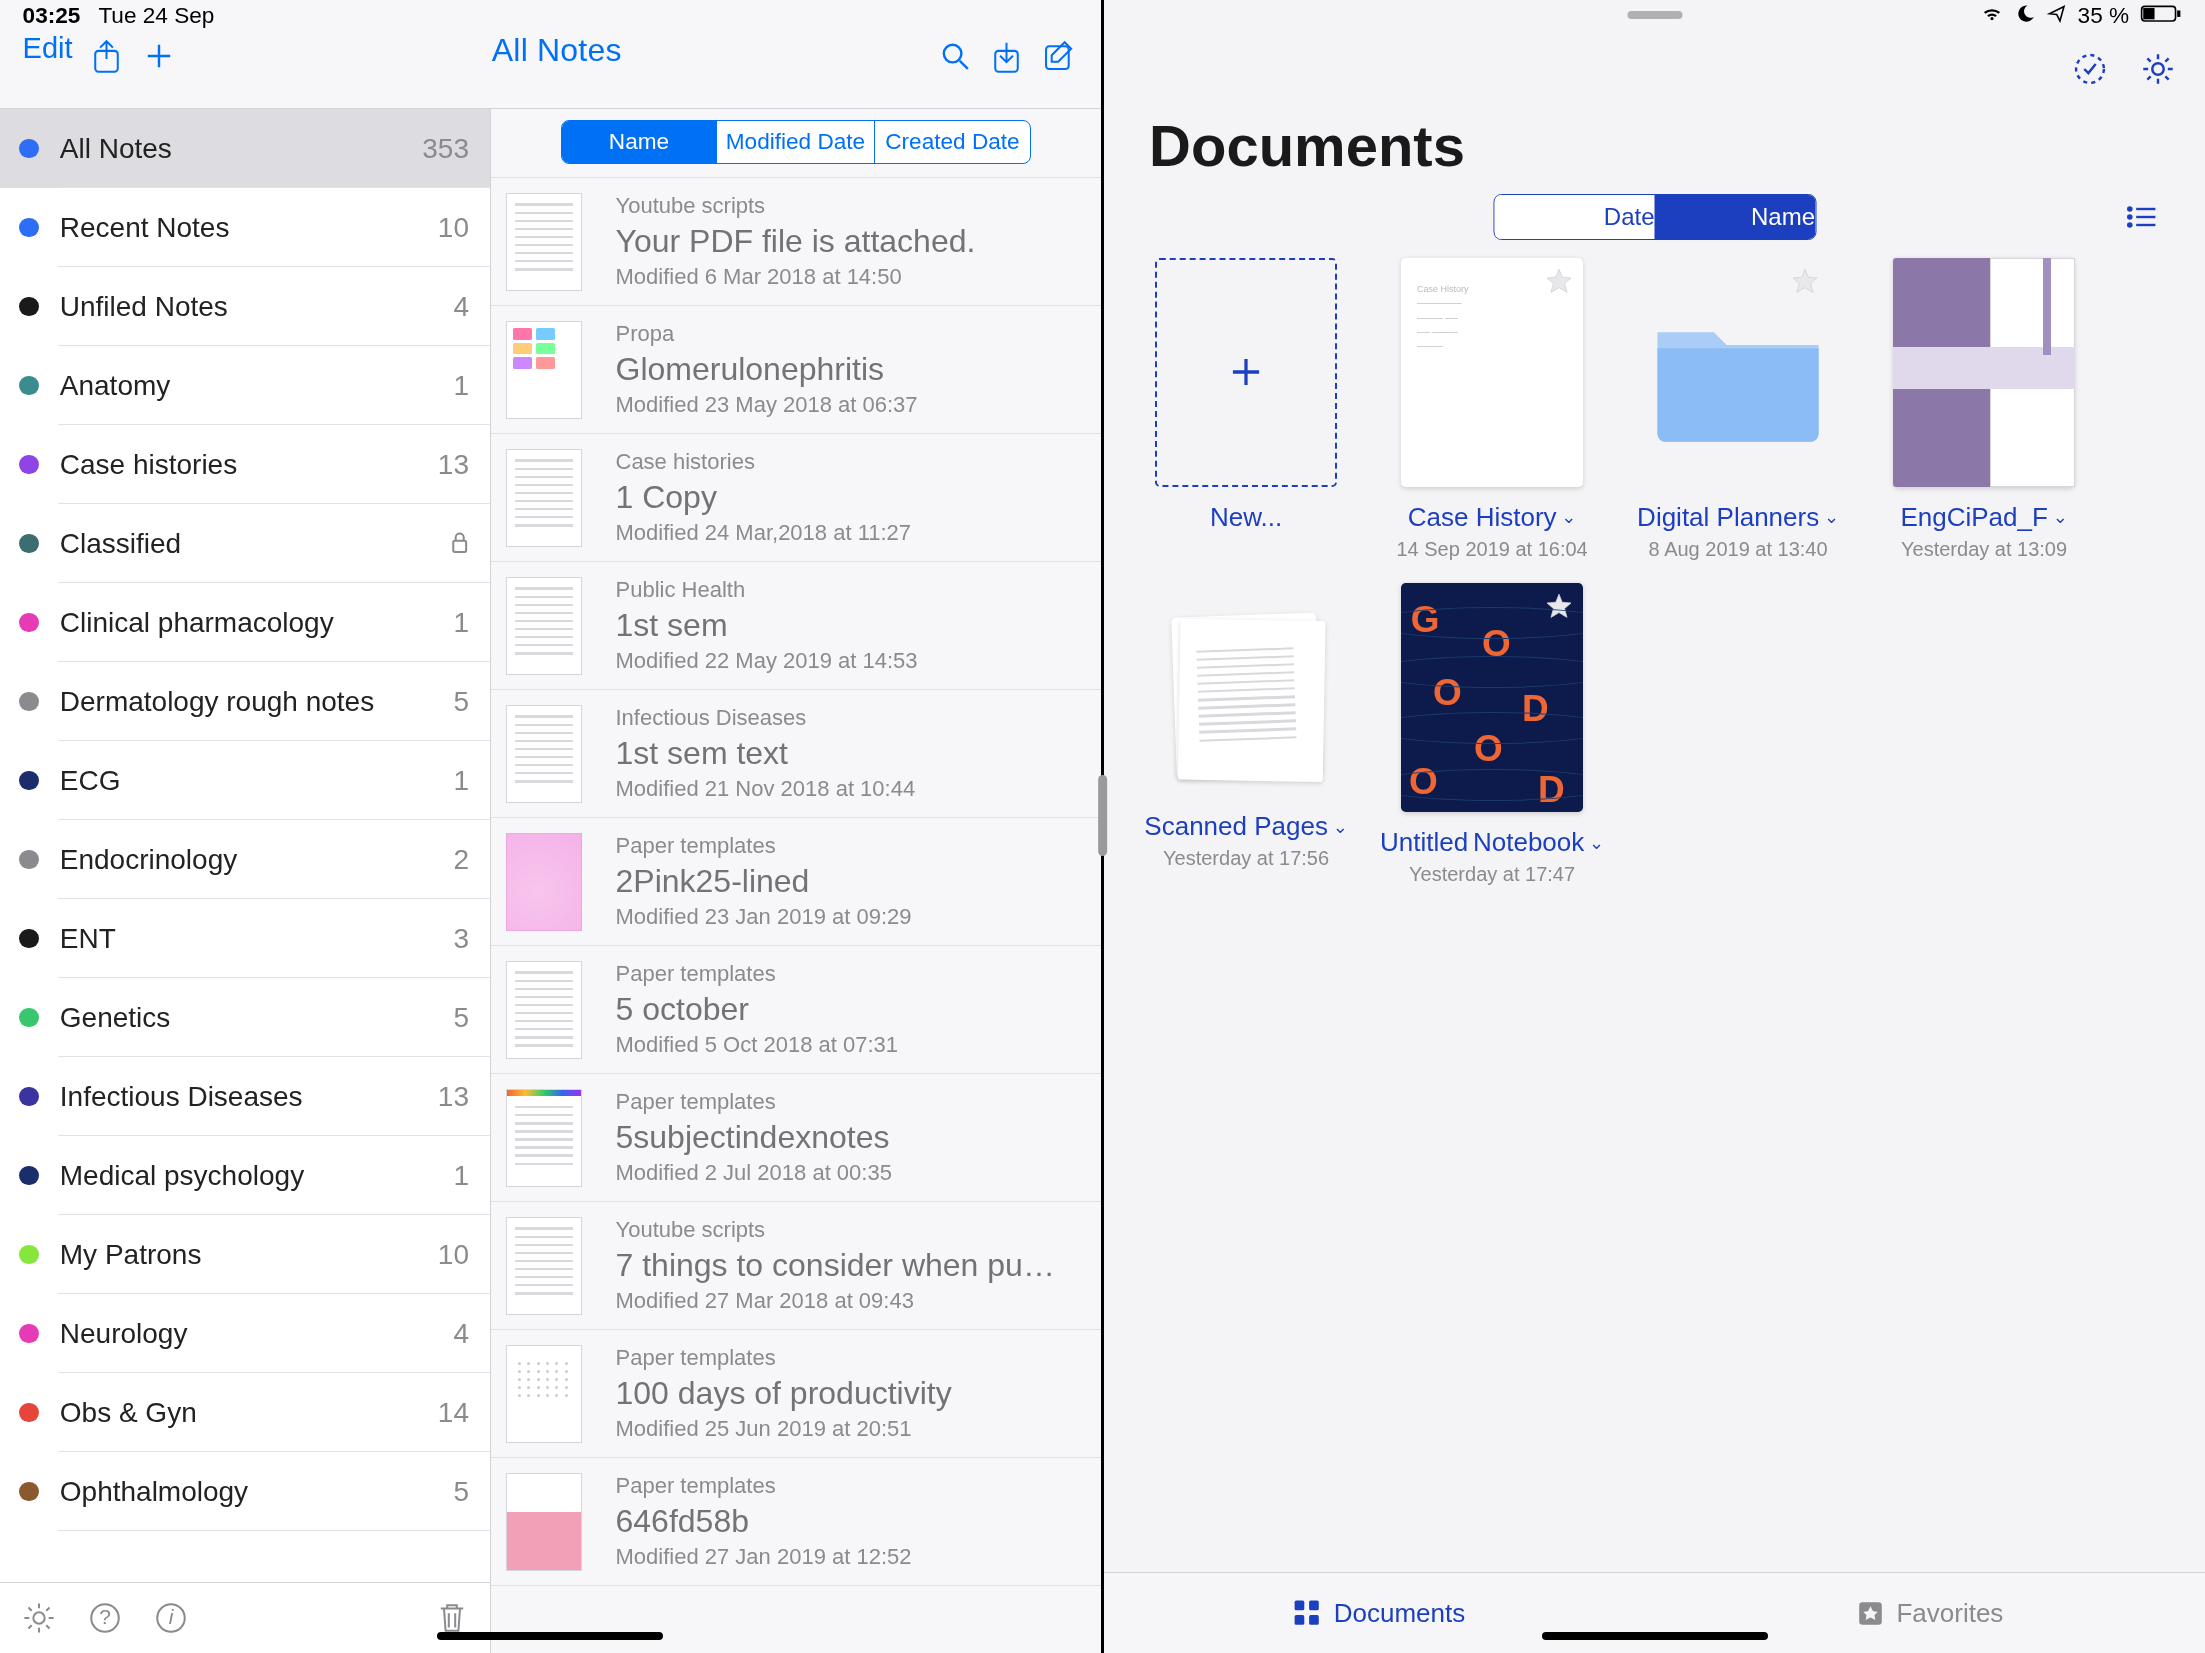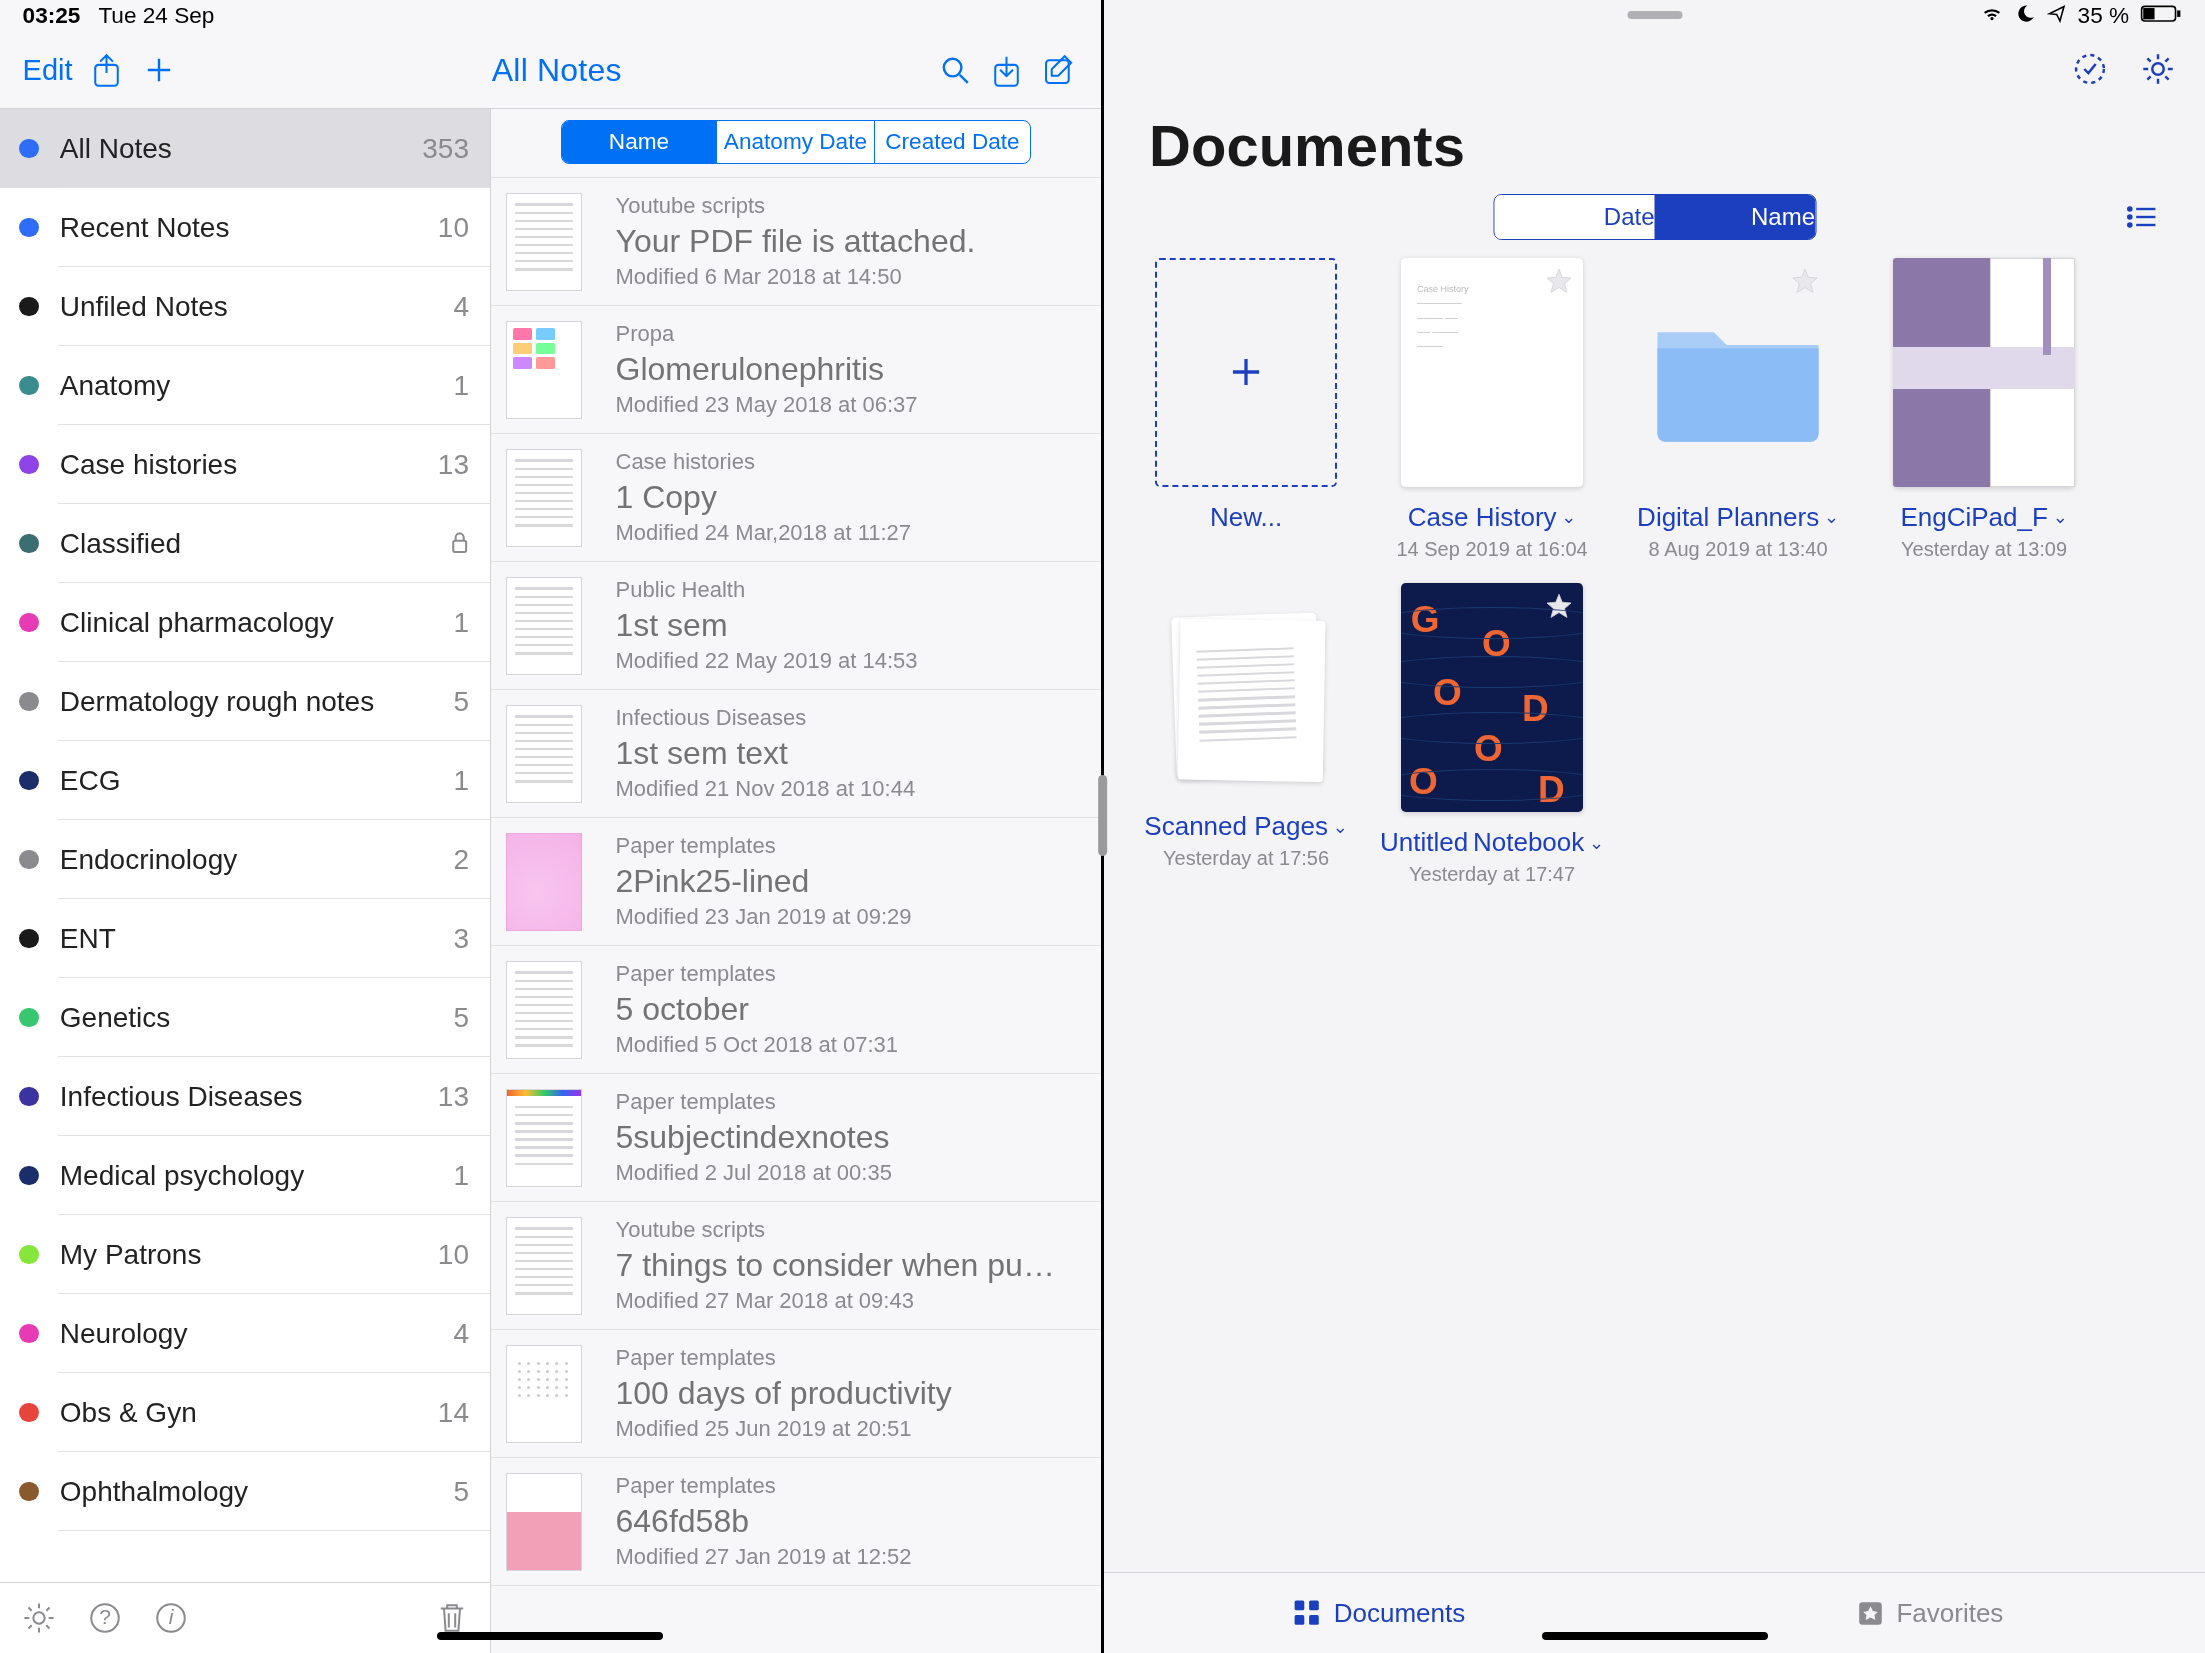--- a/index.html
+++ b/index.html
@@ -10,21 +10,21 @@
 .divider { width: 3.2px; background: #000; height: 100%; }
 .divider-handle { position: absolute; left: 50%; transform: translateX(-50%); top: 775px; width: 9.7px; height: 81px; border-radius: 4.8px; background: #9a9a9a; z-index: 50; }
 
 
 .left-bg { background: #f7f7f9; height: 100%; display: flex; flex-direction: column; }
 
 .status-bar-l { height: 32px; display: flex; align-items: center; padding: 0 16px 0 22.6px; font-size: 22.6px; font-weight: 500; color: #000; }
 .status-bar-l .date { margin-left: 18px; font-weight: 500;}
 .status-bar-l .time { font-weight: 600; }
 
-.left-toolbar { height: 77px; display: flex; align-items: center; padding: 0 16px 0 22.6px; border-bottom: 0.8px solid #d3d3d7; }
+.left-toolbar { height: 77px; display: flex; padding: 0 16px 0 22.6px; border-bottom: 0.8px solid #d3d3d7; }
 .left-toolbar .title { flex: 1; text-align: center; font-size: 32px; color: #0070f5; font-weight: 400; letter-spacing: 0.2px; }
 .tb-btn { width: 52px; height: 48px; display: flex; align-items: center; justify-content: center; color: #0070f5; }
 .tb-btn svg { stroke: currentColor; }
 .edit-txt { font-size: 29px; color: #0070f5; margin-right: 8px; }
 
 .left-columns { flex: 1; display: flex; min-height: 0; }
 
 
 .sidebar { width: 491px; border-right: 0.8px solid #d3d3d7; display: flex; flex-direction: column; background: #fff; }
 .sidebar-list { flex: 1; overflow: hidden; }
@@ -286,21 +286,21 @@
         <svg width="32" height="36" fill="none" stroke="#8a8a8f" stroke-width="2.5" viewBox="0 0 40 44">
                   <path d="M6 10h28M14 10V6h12v4M10 10l2 28h16l2-28M16 16v18M24 16v18"></path>
                 </svg>
       </div>
      </div>
     </div>
 
     <div class="midcol">
       <div class="sort-seg">
         <div class="active">Name</div>
-        <div>Anatomy Date</div>
+        <div>Modified Date</div>
         <div>Created Date</div>
       </div>
       <div class="notelist" id="note-list">
               <div class="nrow">
                 <div class="nthumb">
                   <div class="fake-lines">
                     <i></i>
                     <i></i>
                     <i></i>
                     <i></i>

